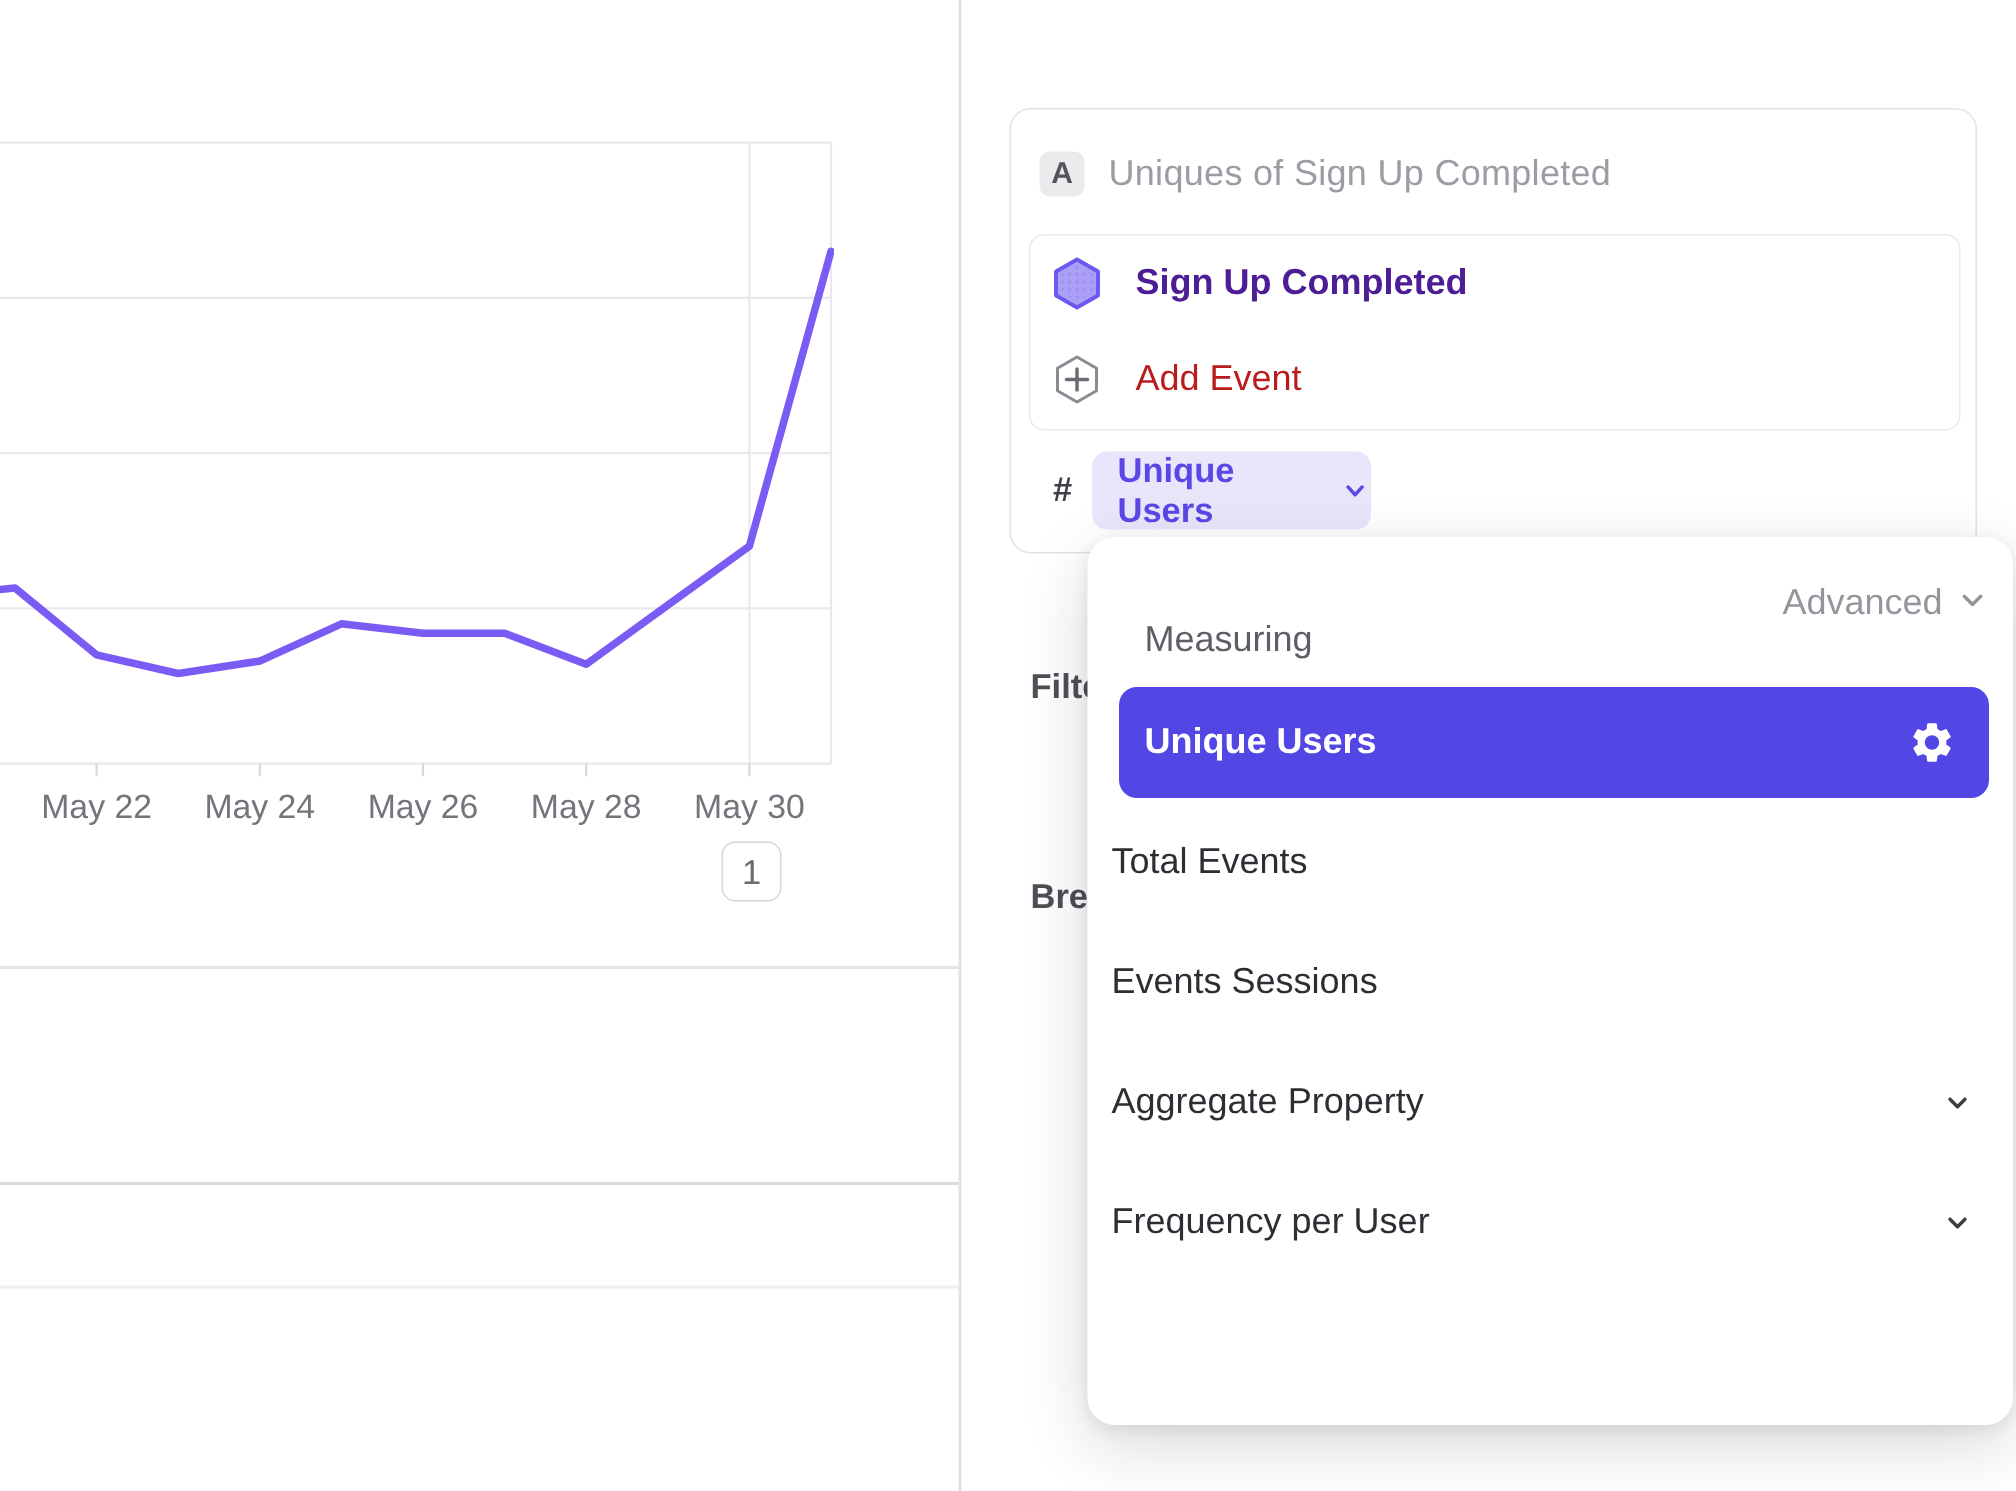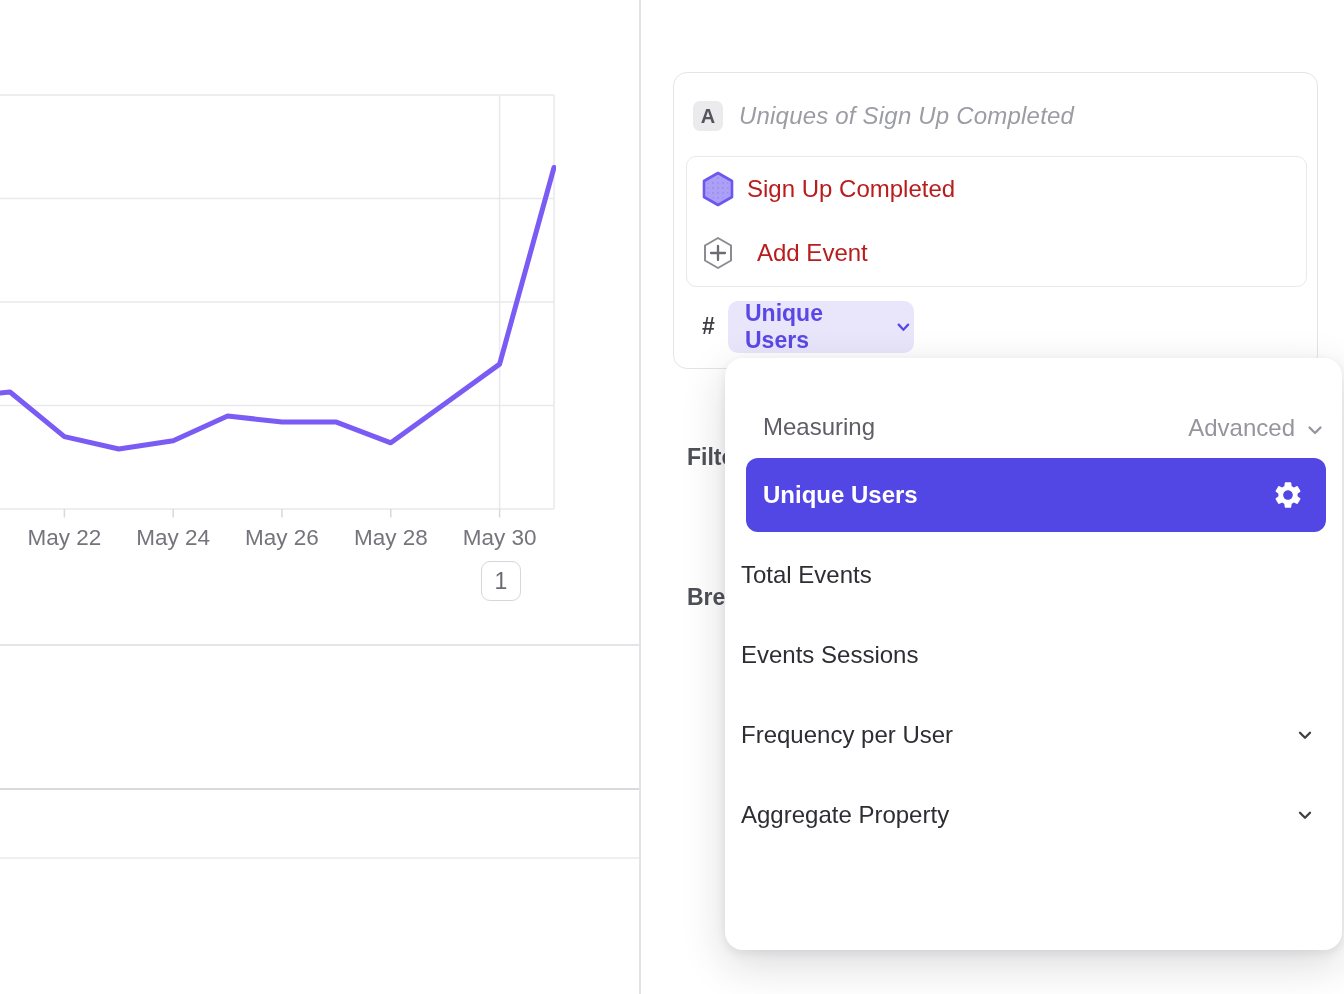--- a/index.html
+++ b/index.html
@@ -19,43 +19,43 @@
   
   .pane-divider{position:absolute;left:639px;top:0;width:1.5px;height:994px;background:#e3e3e7;}
 
   
   .query-card{position:absolute;left:673px;top:72px;width:643px;height:295px;
     border:1.5px solid #e4e4e8;border-radius:14px;background:#fff;}
   .series-badge{position:absolute;left:19px;top:28px;width:30px;height:30px;background:#ebebee;
     border-radius:7px;color:#54545c;font-weight:700;font-size:20px;
     display:flex;align-items:center;justify-content:center;}
   .series-title{position:absolute;left:65px;top:28px;height:30px;display:flex;align-items:center;
-    color:#9c9ca5;font-size:24px;font-weight:500;letter-spacing:.2px;font-style:italic;}
+    color:#9c9ca5;font-size:24px;font-weight:500;letter-spacing:.2px;}
   .event-card{position:absolute;left:12px;top:83px;width:619px;height:129px;
     border:1.5px solid #e9e9ec;border-radius:10px;background:#fff;}
   .event-row{position:absolute;left:0;width:100%;height:64px;display:flex;align-items:center;}
   .event-row .icon{margin-left:14px;width:34px;display:flex;justify-content:center;}
-  .event-name{margin-left:12px;color:#b91c1c;font-size:24px;font-weight:400;}
+  .event-name{margin-left:22px;color:#4c1d95;font-size:24px;font-weight:700;}
   .add-event-label{margin-left:22px;color:#b91c1c;font-size:24px;font-weight:500;}
   .hash{position:absolute;left:28px;top:240px;color:#3e3e44;font-size:23px;font-weight:700;}
   .metric-pill{position:absolute;left:54px;top:228px;width:186px;height:52px;background:#e9e5fb;
     border-radius:10px;display:flex;align-items:center;cursor:pointer;}
   .metric-pill .lbl{margin-left:17px;color:#5948e6;font-size:23px;font-weight:700;}
   .metric-pill svg{margin-left:8px;}
 
   .section-label{position:absolute;color:#4f4f57;font-size:23px;font-weight:700;}
 
   
   .dropdown{position:absolute;left:725px;top:358px;width:617px;height:592px;background:#fff;
     border-radius:18px;box-shadow:0 14px 44px rgba(25,25,40,.16),0 3px 10px rgba(25,25,40,.08);
     z-index:10;}
   .dd-header{position:absolute;left:0;top:30px;width:100%;height:54px;}
   .dd-measuring{position:absolute;left:38px;top:12px;height:54px;display:flex;align-items:center;
     color:#5e5e66;font-size:24px;font-weight:500;}
-  .dd-mode{position:absolute;right:15px;top:0;height:54px;display:flex;align-items:flex-end;
+  .dd-mode{position:absolute;right:15px;top:0;height:54px;display:flex;align-items:flex-start;
     color:#95959d;font-size:24px;cursor:pointer;}
   .dd-mode svg{margin-left:8px;}
   #menu-items{position:absolute;left:0;top:100px;width:100%;}
   .menu-item{position:relative;height:80px;display:flex;align-items:center;
     padding-left:16px;color:#2d2d33;font-size:24px;font-weight:500;cursor:pointer;}
   .menu-item .chev{position:absolute;right:25px;top:50%;transform:translateY(-50%);display:flex;}
   .menu-item.selected{height:74px;margin:0 16px 3px 21px;padding-left:17px;background:#5246e4;
     border-radius:12px;color:#fff;font-weight:700;}
   .menu-item.selected .gear{position:absolute;right:22px;top:50%;transform:translateY(-50%);display:flex;}
 </style>
@@ -166,29 +166,29 @@
             </svg>
           </span>
         </div>
         <div class="menu-item">
           <span>Total Events</span>
         </div>
         <div class="menu-item">
           <span>Events Sessions</span>
         </div>
         <div class="menu-item">
-          <span>Frequency per User</span>
+          <span>Aggregate Property</span>
           <span class="chev">
             <svg width="24" height="24" viewBox="0 0 24 24">
               <polyline points="7,9.8 12,14.8 17,9.8" fill="none" stroke="#3f3f45" stroke-width="2.3" stroke-linecap="round" stroke-linejoin="round"></polyline>
             </svg>
           </span>
         </div>
         <div class="menu-item">
-          <span>Aggregate Property</span>
+          <span>Frequency per User</span>
           <span class="chev">
             <svg width="24" height="24" viewBox="0 0 24 24">
               <polyline points="7,9.8 12,14.8 17,9.8" fill="none" stroke="#3f3f45" stroke-width="2.3" stroke-linecap="round" stroke-linejoin="round"></polyline>
             </svg>
           </span>
         </div>
       </div>
   </div>
 
 </div>

